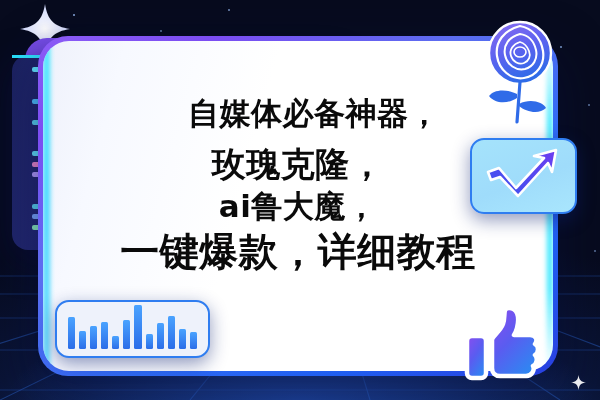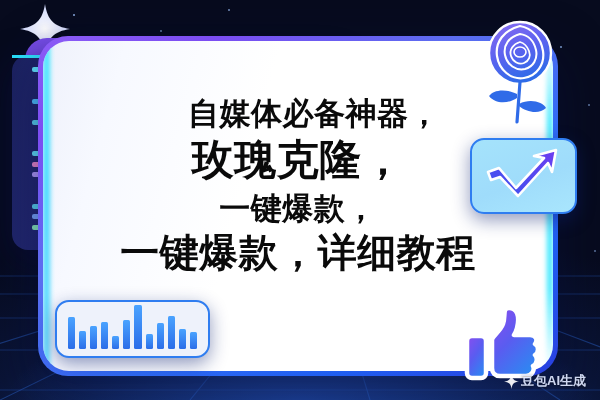--- a/index.html
+++ b/index.html
@@ -62,21 +62,21 @@
   .card-inner::after{content:"";position:absolute;right:0;top:0;bottom:0;width:6px;
     background:linear-gradient(180deg,rgba(62,232,255,.0),#3ee8ff 25%,#3ee8ff 75%,rgba(62,232,255,0));
     filter:blur(2.5px);}
 
   
   .headline{position:absolute;left:0;right:0;top:52px;text-align:center;
     font-family:"DejaVu Sans","Liberation Sans",sans-serif;
     font-weight:700;color:#0a0a0a;letter-spacing:.5px;}
   .hl{display:block;line-height:1.30;white-space:nowrap;}
   .hl-1{font-size:31px;padding-left:32px;}
-  .hl-2{font-size:42px;}
+  .hl-2{font-size:34px;margin-top:9px;}
   .hl-3{font-size:31px;}
   .hl-4{font-size:39px;}
 
   
   .rose{position:absolute;left:477px;top:18px;width:86px;height:108px;}
 
   
   .trend{position:absolute;left:470px;top:138px;width:103px;height:72px;
     border-radius:14px;background:linear-gradient(160deg,#a5e3fb,#9fdcfb 55%,#a9e6fd);
     border:2.5px solid #2f7df0;
@@ -282,21 +282,21 @@
       </div>
     <div class="mask"></div>
   </div>
   <div class="topbar"></div>
 
   <div class="card">
     <div class="card-inner">
       <div class="headline">
         <span class="hl hl-1">自媒体必备神器，</span>
         <span class="hl hl-2">玫瑰克隆，</span>
-        <span class="hl hl-3">一键爆款，</span>
+        <span class="hl hl-3">ai鲁大魔，</span>
         <span class="hl hl-4">一键爆款，详细教程</span>
       </div>
     </div>
   </div>
 
   <div class="rose">
     <svg width="86" height="108" viewBox="0 0 86 108">
       <defs>
         <linearGradient id="rg" x1="0" y1="0" x2="0.4" y2="1">
           <stop offset="0%" stop-color="#8b6cf2"></stop>
@@ -359,16 +359,15 @@
                L38 76 C33 76 30 73 30 68 Z" fill="url(#thg)" stroke="#ffffff" stroke-width="4.5" stroke-linejoin="round"></path>
     </svg>
   </div>
 
   <div class="wm">
     <span class="wsp">
       <svg width="15" height="15" viewBox="0 0 15 15">
         <path d="M7.5 0 C8.2 5 9.9 6.8 15 7.5 C9.9 8.2 8.2 9.9 7.5 15 C6.8 9.9 5.1 8.2 0 7.5 C5.1 6.8 6.8 5 7.5 0 Z" fill="#ffffff"></path>
       </svg>
     </span>
-    <span>豆包AI生成</span>
   </div>
 
 </div>
 
 </body></html>

